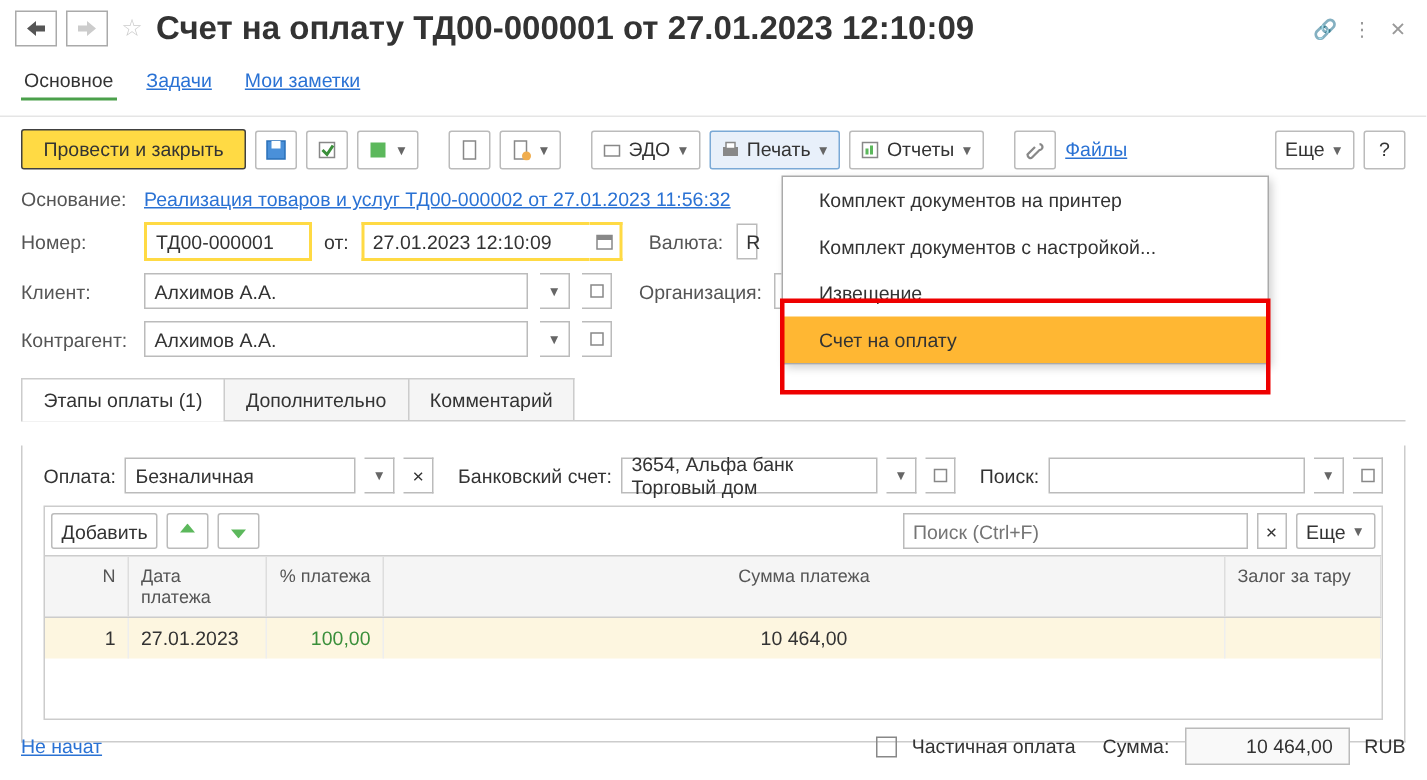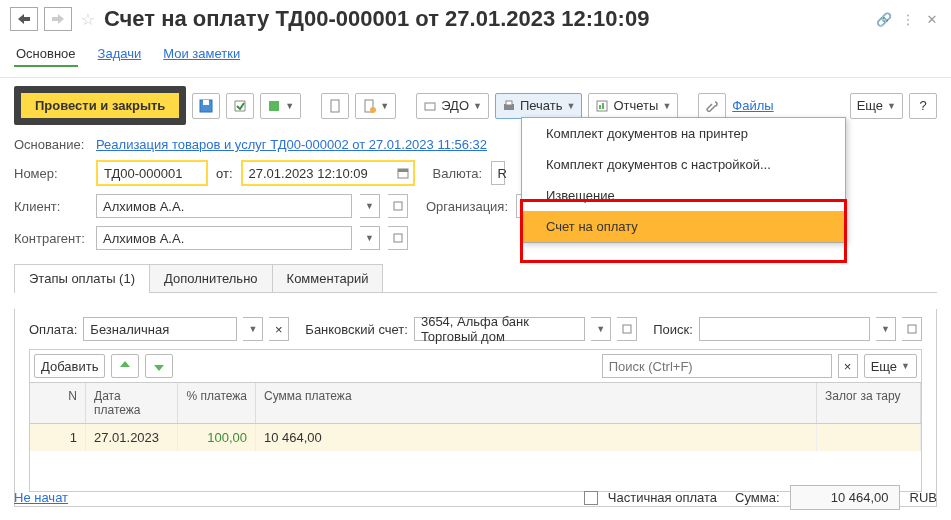--- a/index.html
+++ b/index.html
@@ -6,21 +6,21 @@
 body{background:#fff;width:951px;height:520px;overflow:hidden;position:relative}
 .header{display:flex;align-items:center;gap:6px;padding:6px 10px}
 .nav-btn{width:28px;height:24px;border:1px solid #aaa;background:#fff;display:flex;align-items:center;justify-content:center;cursor:pointer}
 .star-btn{width:20px;height:24px;display:flex;align-items:center;justify-content:center;color:#ccc;font-size:16px}
 .title{font-size:22px;font-weight:600;flex:1}
 .hdr-ico{width:18px;height:18px;color:#999;display:flex;align-items:center;justify-content:center;cursor:pointer}
 .subnav{display:flex;gap:18px;padding:4px 14px 10px;border-bottom:1px solid #e5e5e5}
 .subnav-item{padding:4px 2px;color:#2a72d4;cursor:pointer;text-decoration:underline}
 .subnav-item.active{color:#333;text-decoration:none;border-bottom:2px solid #4ba04b}
 .toolbar{display:flex;gap:6px;padding:8px 14px;align-items:center}
-.btn-yellow{background:#ffda44;border:7px solid #404040;padding:5px 14px;font-weight:700;cursor:pointer;border-radius:2px}
+.btn-yellow{background:#ffda44;border:1px solid #404040;padding:5px 14px;font-weight:400;cursor:pointer;border-radius:2px}
 .tbtn{height:26px;min-width:28px;border:1px solid #bbb;background:#fff;display:flex;align-items:center;justify-content:center;padding:0 6px;cursor:pointer;border-radius:2px;gap:4px}
 .dd-arr{font-size:9px;color:#666}
 .spacer{flex:1}
 .link{color:#2a72d4;text-decoration:underline;cursor:pointer}
 .row{display:flex;align-items:center;gap:8px;padding:4px 14px}
 .lbl{min-width:74px;color:#555}
 .lbl-w{min-width:82px;color:#555}
 .inp{border:1px solid #bbb;padding:3px 6px;height:24px;background:#fff}
 .inp-hi{border:2px solid #ffda44;padding:3px 6px;height:26px;background:#fff;display:flex;align-items:center}
 .cal-btn{width:22px;height:26px;border:2px solid #ffda44;border-left:none;background:#fff;display:flex;align-items:center;justify-content:center;cursor:pointer}
@@ -34,21 +34,21 @@
 .trow{display:flex;align-items:center;gap:6px;margin-bottom:8px}
 .grid{border:1px solid #ccc}
 .grid-tb{display:flex;padding:4px;gap:6px;align-items:center}
 .grid-hdr{display:flex;background:#f5f5f5;border-bottom:1px solid #ccc;border-top:1px solid #ccc}
 .grid-hdr>div{padding:6px 8px;border-right:1px solid #ddd;font-size:12px;color:#555}
 .grid-row{display:flex;background:#fdf6e0}
 .grid-row>div{padding:6px 8px;border-right:1px solid #eee}
 .c-n{width:56px;text-align:right}
 .c-d{width:92px}
 .c-p{width:78px;text-align:right;color:#3a8f3a}
-.c-s{flex:1;text-align:left}
+.c-s{flex:1;text-align:center}
 .c-z{width:104px}
 .footer{position:absolute;bottom:10px;left:14px;right:14px;display:flex;align-items:center;gap:10px}
 .chk{width:14px;height:14px;border:1px solid #888}
 .sum-box{border:1px solid #bbb;padding:4px 10px;width:110px;text-align:right;background:#f9f9f9}
 .dropdown{position:absolute;top:117px;left:521px;width:325px;background:#fff;border:1px solid #aaa;box-shadow:2px 2px 6px rgba(0,0,0,.2);z-index:10}
 .dd-item{padding:8px 24px;cursor:pointer}
 .dd-sel{background:#ffb733}
 .dd-hil{position:absolute;border:3px solid #e00;width:327px;height:64px;top:199px;left:520px;z-index:11;pointer-events:none}
 svg{display:block}
 </style>

